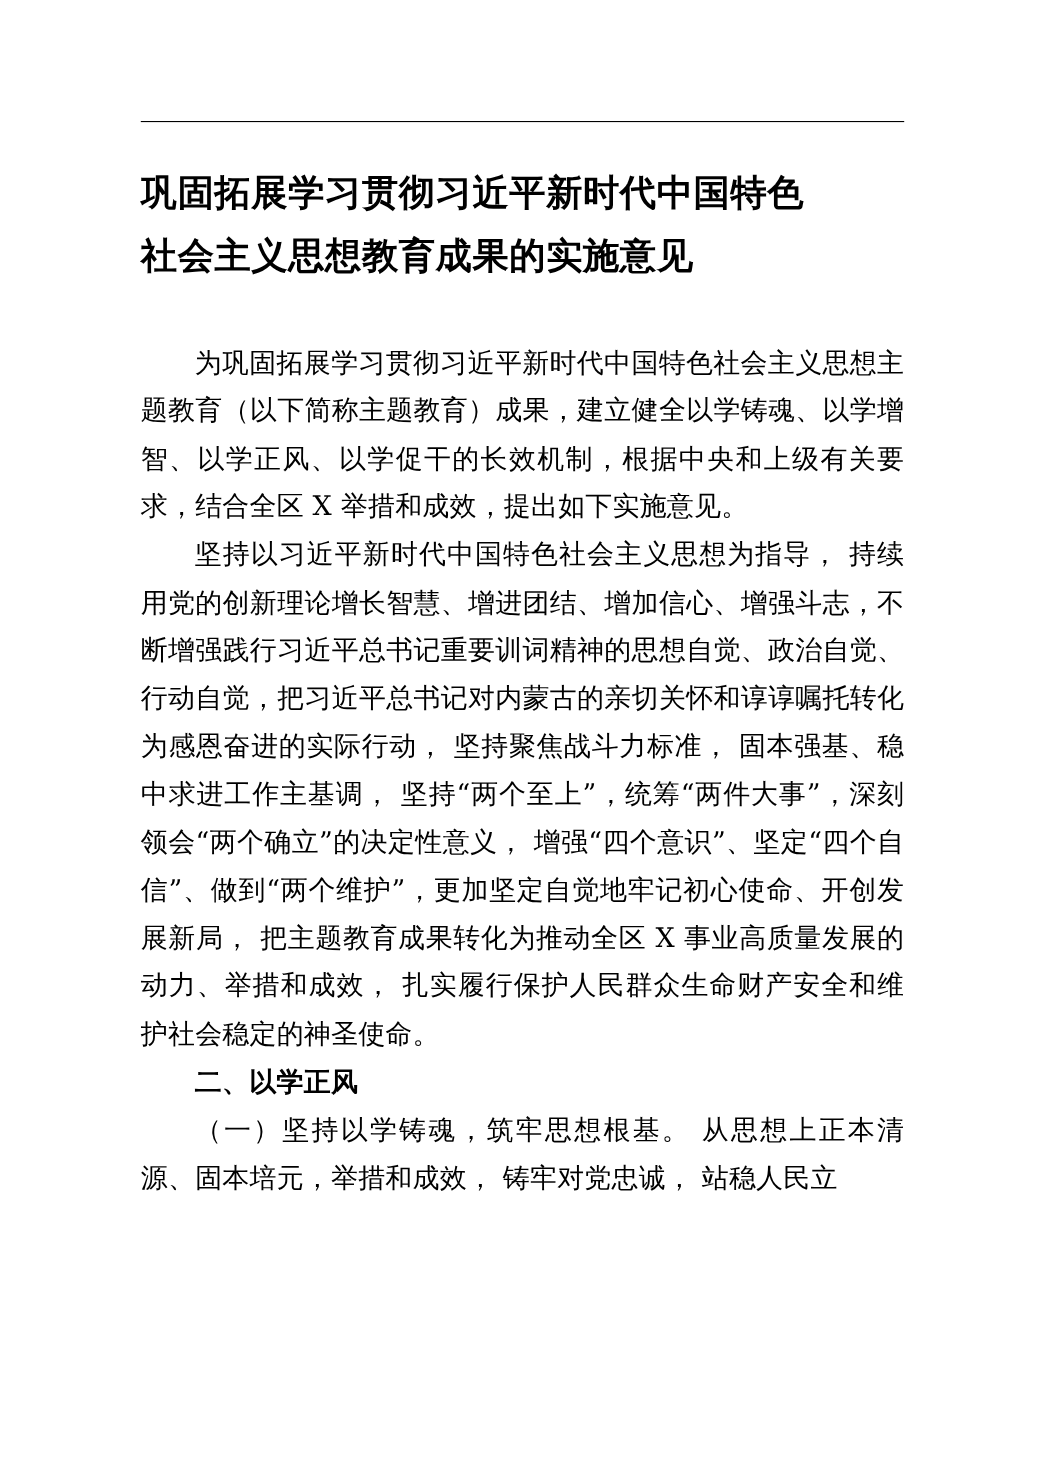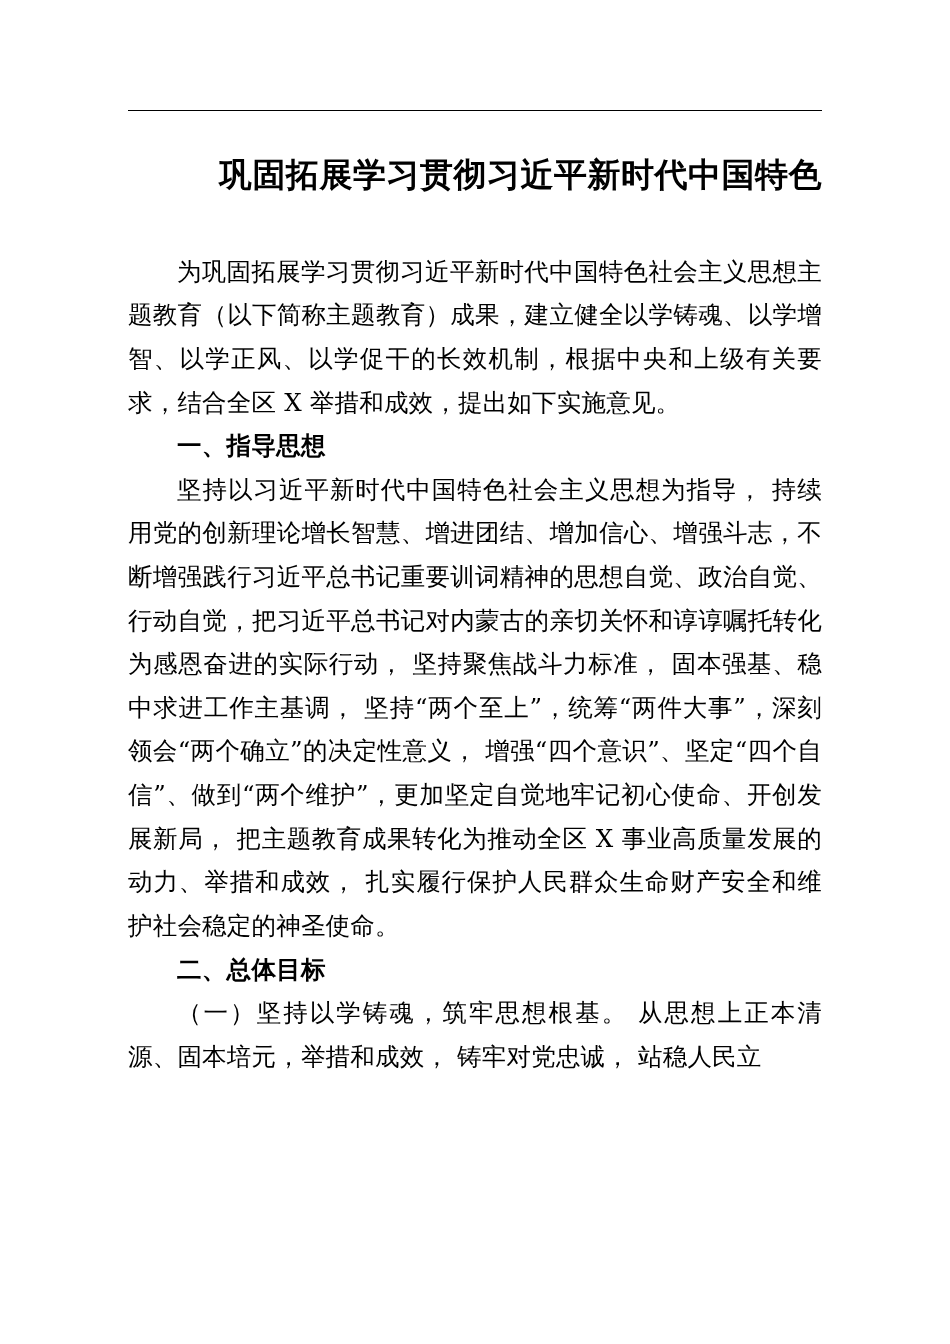--- a/index.html
+++ b/index.html
@@ -28,21 +28,21 @@
     position: absolute;
     left: 128px;
     right: 128px;
     top: 140px;
   }
   .doc-title {
     font-family: "DejaVu Sans", "Liberation Sans", sans-serif;
     font-weight: bold;
     font-size: 33px;
     line-height: 1.75;
-    text-align: right;
+    text-align: left;
     letter-spacing: 0.5px;
     margin: 0 0 0 0;
     padding-top: 6px;
   }
   .doc-title .line {
     display: block;
   }
   .spacer-after-title {
     height: 46px;
   }
@@ -72,29 +72,29 @@
 <body>
 
 <div class="page">
 
   <div class="top-rule"></div>
 
   <div class="content">
 
     <div class="doc-title">
       <span class="line">巩固拓展学习贯彻习近平新时代中国特色</span>
+      <span class="line">社会主义思想教育成果的实施意见</span>
     </div>
 
     <div class="spacer-after-title"></div>
 
     <p class="body">为巩固拓展学习贯彻习近平新时代中国特色社会主义思想主题教育（以下简称主题教育）成果，建立健全以学铸魂、以学增智、以学正风、以学促干的长效机制，根据中央和上级有关要求，结合全区 X 举措和成效，提出如下实施意见。</p>
 
-    <h2 class="heading">一、指导思想</h2>
 
     <p class="body">坚持以习近平新时代中国特色社会主义思想为指导， 持续用党的创新理论增长智慧、增进团结、增加信心、增强斗志，不断增强践行习近平总书记重要训词精神的思想自觉、政治自觉、行动自觉，把习近平总书记对内蒙古的亲切关怀和谆谆嘱托转化为感恩奋进的实际行动， 坚持聚焦战斗力标准， 固本强基、稳中求进工作主基调， 坚持“两个至上”，统筹“两件大事”，深刻领会“两个确立”的决定性意义， 增强“四个意识”、坚定“四个自信”、做到“两个维护”，更加坚定自觉地牢记初心使命、开创发展新局， 把主题教育成果转化为推动全区 X 事业高质量发展的动力、举措和成效， 扎实履行保护人民群众生命财产安全和维护社会稳定的神圣使命。</p>
 
-    <h2 class="heading">二、总体目标</h2>
+    <h2 class="heading">二、以学正风</h2>
 
     <p class="body tight">（一）坚持以学铸魂，筑牢思想根基。 从思想上正本清源、固本培元，举措和成效， 铸牢对党忠诚， 站稳人民立</p>
 
   </div>
 
 </div>
 
 </body></html>

